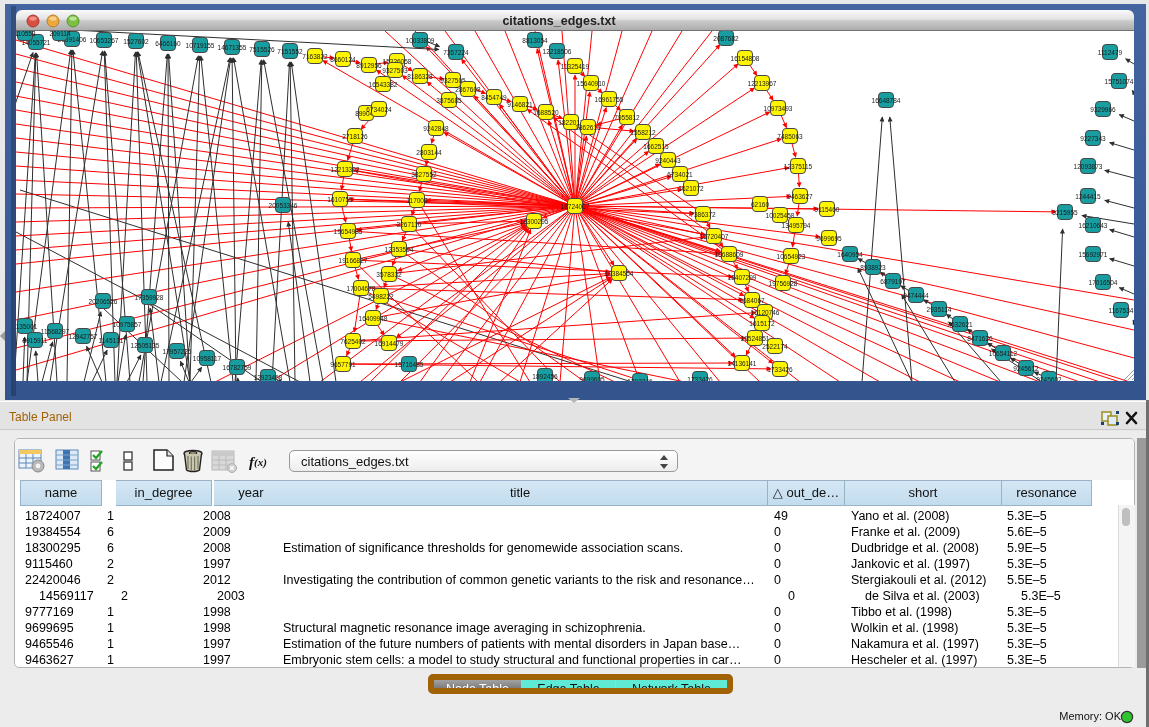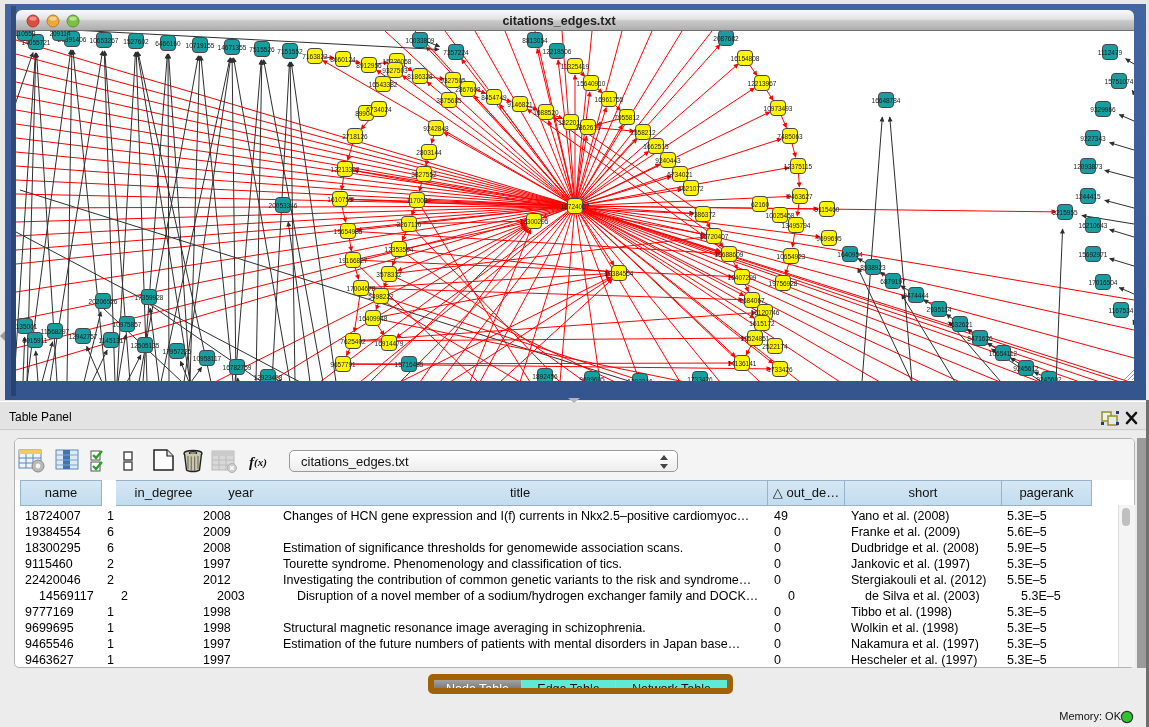--- a/index.html
+++ b/index.html
@@ -6,21 +6,21 @@
 .abs{position:absolute;}
 #desktop{left:5px;top:4px;width:1141px;height:396px;
  background:linear-gradient(180deg,#44659f 0%,#3a5c99 55%,#33548c 100%);}
 #shadL{left:11px;top:6px;width:5px;height:390px;background:rgba(20,35,60,.35);}
 #titlebar{left:16px;top:10px;width:1118px;height:21px;border-radius:6px 6px 0 0;
  background:linear-gradient(180deg,#fafafa 0%,#e3e3e3 45%,#c9c9c9 55%,#adadad 100%);
  border-bottom:1px solid #6f6f6f;box-sizing:border-box;}
 #title{left:0;top:14px;width:1118px;text-align:center;font-size:12.5px;font-weight:bold;color:#222;}
 #canvas{left:16px;top:31px;width:1118px;height:350px;background:#fff;}
 #tpHead{left:0;top:401px;width:1149px;height:29px;background:#e3e3e3;border-top:1px solid #fdfdfd;border-bottom:1px solid #cccccc;box-sizing:border-box;}
-#tpTitle{left:9px;top:410px;font-size:12px;color:#000000;}
+#tpTitle{left:9px;top:410px;font-size:12px;color:#a16207;}
 #panelbg{left:0;top:431px;width:1149px;height:296px;background:#ececec;}
 #tblbox{left:14px;top:438px;width:1121px;height:230px;background:#fff;
  border:1px solid #b4b4b4;border-radius:5px;box-sizing:border-box;}
 #toolbar{left:15px;top:439px;width:1119px;height:41px;background:#f4f4f4;border-radius:4px 4px 0 0;}
 #combo{left:289px;top:450px;width:389px;height:22px;border:1px solid #9a9a9a;border-radius:5px;
  background:linear-gradient(180deg,#ffffff,#ededed);box-sizing:border-box;}
 #comboTxt{left:11px;top:3px;font-size:13px;color:#111;}
 .hdrcell{top:480px;height:26px;background:linear-gradient(180deg,#d5e7f4,#c2dcee);
  border:1px solid #98b3c6;border-left:none;box-sizing:border-box;
  font-size:13px;color:#111;text-align:center;line-height:23px;}
@@ -657,30 +657,29 @@
 </svg>
 <div class="abs" id="combo">
     <div class="abs" id="comboTxt">citations_edges.txt</div>
 <svg class="abs" style="right:8px;top:3px" width="10" height="16">
  <path d="M5,1 L9,6 L1,6 z" fill="#444"></path>
       <path d="M5,15 L9,10 L1,10 z" fill="#444"></path>
     </svg>
 </div>
 <div class="abs hdrcell" style="left:20px;width:82px;border-left:1px solid #98b3c6;">name</div>
 <div class="abs hdrcell" style="left:116px;width:96px;">in_degree</div>
-<div class="abs hdrcell" style="left:204px;width:75px;">year</div>
+<div class="abs hdrcell" style="left:214px;width:75px;">year</div>
 <div class="abs hdrcell" style="left:273px;width:495px;">title</div>
 <div class="abs hdrcell" style="left:768px;width:77px;">△ out_de…</div>
 <div class="abs hdrcell" style="left:845px;width:157px;">short</div>
-<div class="abs hdrcell" style="left:1002px;width:90px;">pagerank</div>
+<div class="abs hdrcell" style="left:1002px;width:90px;">resonance</div>
 <div class="abs row" style="left:0;top:508px;width:1118px;">
     <span class="c" style="left:25px">18724007</span>
     <span class="c" style="left:107px">1</span>
     <span class="c" style="left:203px">2008</span>
-    <span class="c" style="left:283px">Changes of HCN gene expression and I(f) currents in Nkx2.5–positive cardiomyoc…</span>
     <span class="c" style="left:774px">49</span>
     <span class="c" style="left:851px">Yano et al. (2008)</span>
     <span class="c" style="left:1007px">5.3E–5</span>
   </div>
 <div class="abs row" style="left:0;top:524px;width:1118px;">
     <span class="c" style="left:25px">19384554</span>
     <span class="c" style="left:107px">6</span>
     <span class="c" style="left:203px">2009</span>
     <span class="c" style="left:774px">0</span>
     <span class="c" style="left:851px">Franke et al. (2009)</span>
@@ -692,39 +691,37 @@
     <span class="c" style="left:203px">2008</span>
     <span class="c" style="left:283px">Estimation of significance thresholds for genomewide association scans.</span>
     <span class="c" style="left:774px">0</span>
     <span class="c" style="left:851px">Dudbridge et al. (2008)</span>
     <span class="c" style="left:1007px">5.9E–5</span>
   </div>
 <div class="abs row" style="left:0;top:556px;width:1118px;">
     <span class="c" style="left:25px">9115460</span>
     <span class="c" style="left:107px">2</span>
     <span class="c" style="left:203px">1997</span>
-    <span class="c" style="left:283px">Tourette syndrome. Phenomenology and classification of tics.</span>
     <span class="c" style="left:774px">0</span>
     <span class="c" style="left:851px">Jankovic et al. (1997)</span>
     <span class="c" style="left:1007px">5.3E–5</span>
   </div>
 <div class="abs row" style="left:0;top:572px;width:1118px;">
     <span class="c" style="left:25px">22420046</span>
     <span class="c" style="left:107px">2</span>
     <span class="c" style="left:203px">2012</span>
-    <span class="c" style="left:283px">Investigating the contribution of common genetic variants to the risk and syndrome…</span>
+    <span class="c" style="left:283px">Investigating the contribution of common genetic variants to the risk and resonance…</span>
     <span class="c" style="left:774px">0</span>
     <span class="c" style="left:851px">Stergiakouli et al. (2012)</span>
     <span class="c" style="left:1007px">5.5E–5</span>
   </div>
 <div class="abs row" style="left:14px;top:588px;width:1118px;padding-left:39px;">
     <span class="c" style="left:25px">14569117</span>
     <span class="c" style="left:107px">2</span>
     <span class="c" style="left:203px">2003</span>
-    <span class="c" style="left:283px">Disruption of a novel member of a sodium/hydrogen exchanger family and DOCK…</span>
     <span class="c" style="left:774px">0</span>
     <span class="c" style="left:851px">de Silva et al. (2003)</span>
     <span class="c" style="left:1007px">5.3E–5</span>
   </div>
 <div class="abs row" style="left:0;top:604px;width:1118px;">
     <span class="c" style="left:25px">9777169</span>
     <span class="c" style="left:107px">1</span>
     <span class="c" style="left:203px">1998</span>
     <span class="c" style="left:774px">0</span>
     <span class="c" style="left:851px">Tibbo et al. (1998)</span>
@@ -745,20 +742,21 @@
     <span class="c" style="left:203px">1997</span>
     <span class="c" style="left:283px">Estimation of the future numbers of patients with mental disorders in Japan base…</span>
     <span class="c" style="left:774px">0</span>
     <span class="c" style="left:851px">Nakamura et al. (1997)</span>
     <span class="c" style="left:1007px">5.3E–5</span>
   </div>
 <div class="abs row" style="left:0;top:652px;width:1118px;">
     <span class="c" style="left:25px">9463627</span>
     <span class="c" style="left:107px">1</span>
     <span class="c" style="left:203px">1997</span>
+    <span class="c" style="left:283px">Embryonic stem cells: a model to study structural and functional properties in car…</span>
     <span class="c" style="left:774px">0</span>
     <span class="c" style="left:851px">Hescheler et al. (1997)</span>
     <span class="c" style="left:1007px">5.3E–5</span>
   </div>
 <div class="abs" style="left:1118px;top:505px;width:16px;height:162px;background:#f4f4f4;border-left:1px solid #ddd;"></div>
 <div class="abs" style="left:1122px;top:508px;width:8px;height:18px;background:#bfbfbf;border-radius:5px;"></div>
 <div class="abs" id="tabs">
  <div class="tab tabsel" style="width:87px">Node Table</div>
     <div class="tsep"></div>
  <div class="tab" style="width:93px">Edge Table</div>

